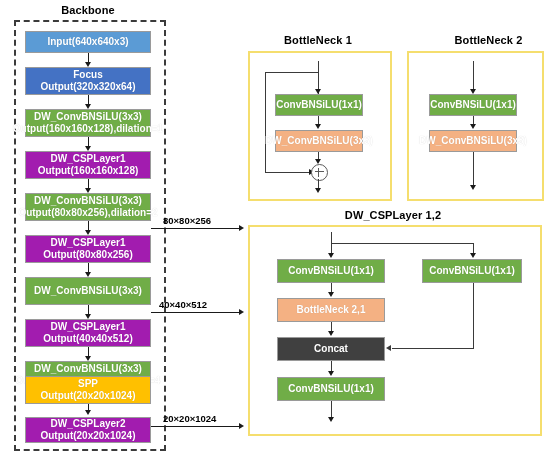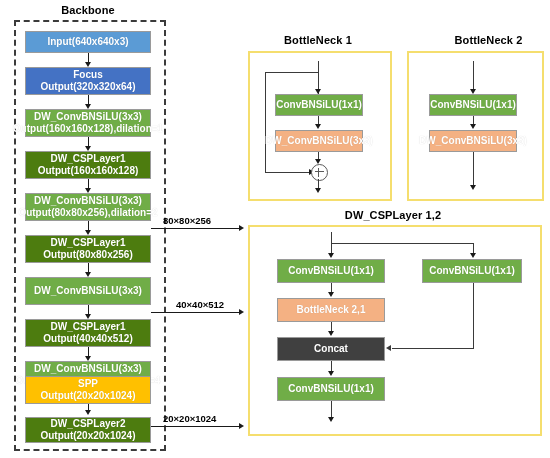--- a/index.html
+++ b/index.html
@@ -58,21 +58,21 @@
     line-height: 1.25;
     text-align: center;
     padding: 1px 10px;
     text-shadow: 0 0 1px rgba(0,0,0,.18);
   }
   .node .l1, .node .l2 { display: block; white-space: nowrap; }
 
   .c-input   { background: #5B9BD5; }
   .c-focus   { background: #4472C4; }
   .c-green   { background: #70AD47; }
-  .c-orange  { background: #4d7c0f; }
+  .c-orange  { background: #a21caf; }
   .c-amber   { background: #FFC000; }
   .c-peach   { background: #F4B183; }
   .c-gray    { background: #404040; }
 
   
   .vline { position: absolute; width: 0; border-left: 1.5px solid #1a1a1a; }
   .hline { position: absolute; height: 0; border-top: 1.5px solid #1a1a1a; }
   .vline-thin { position: absolute; width: 0; border-left: 1.2px solid #3a3a3a; }
   .hline-thin { position: absolute; height: 0; border-top: 1.2px solid #3a3a3a; }
 
@@ -200,21 +200,21 @@
 
   <div class="node c-orange" style="left:25px; top:417px; width:126px; height:26px;">
     <span class="l1">DW_CSPLayer2</span>
     <span class="l2">Output(20x20x1024)</span>
   </div>
 
   <div class="tap-label" style="left:163px; top:215px;">80×80×256</div>
   <div class="hline" style="left:151px; top:228px; width:89px;"></div>
   <div class="arrow-right" style="left:239px; top:224.8px;"></div>
 
-  <div class="tap-label" style="left:176px; top:299px;">40×40×512</div>
+  <div class="tap-label" style="left:159px; top:299px;">40×40×512</div>
   <div class="hline" style="left:151px; top:312px; width:89px;"></div>
   <div class="arrow-right" style="left:239px; top:308.8px;"></div>
 
   <div class="tap-label" style="left:163px; top:413px;">20×20×1024</div>
   <div class="hline" style="left:151px; top:426px; width:89px;"></div>
   <div class="arrow-right" style="left:239px; top:422.8px;"></div>
 
   <div class="section-title" style="left:248px; top:34px; width:140px;">BottleNeck 1</div>
 
   <div class="panel" style="left:248px; top:51px; width:140px; height:146px;"></div>

